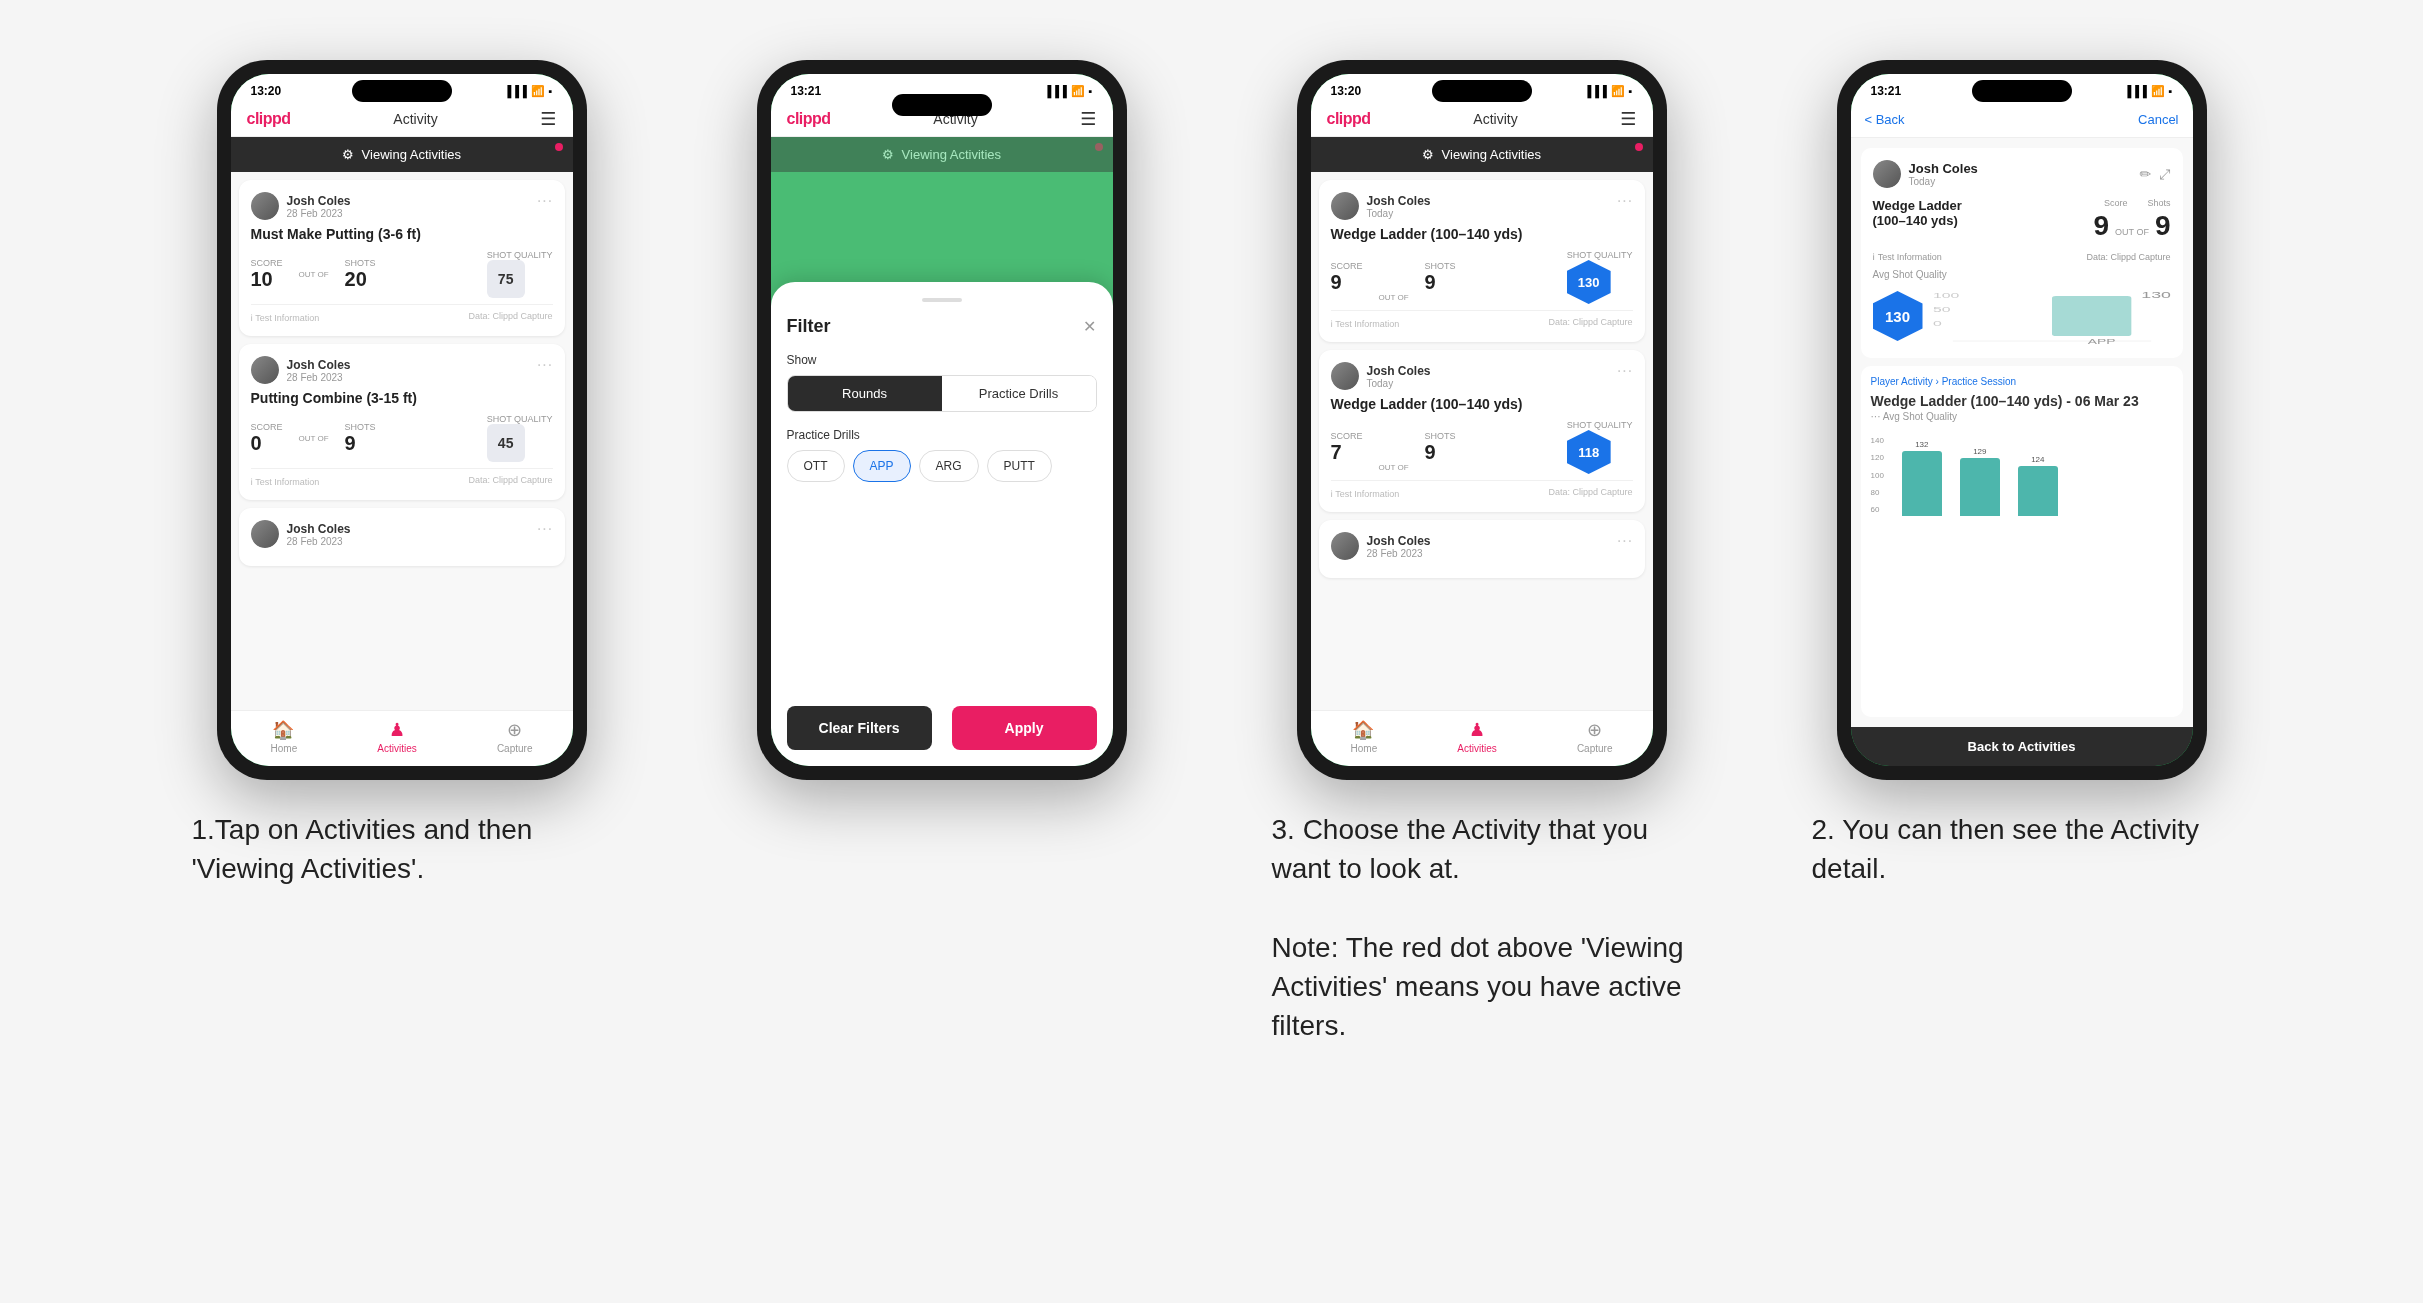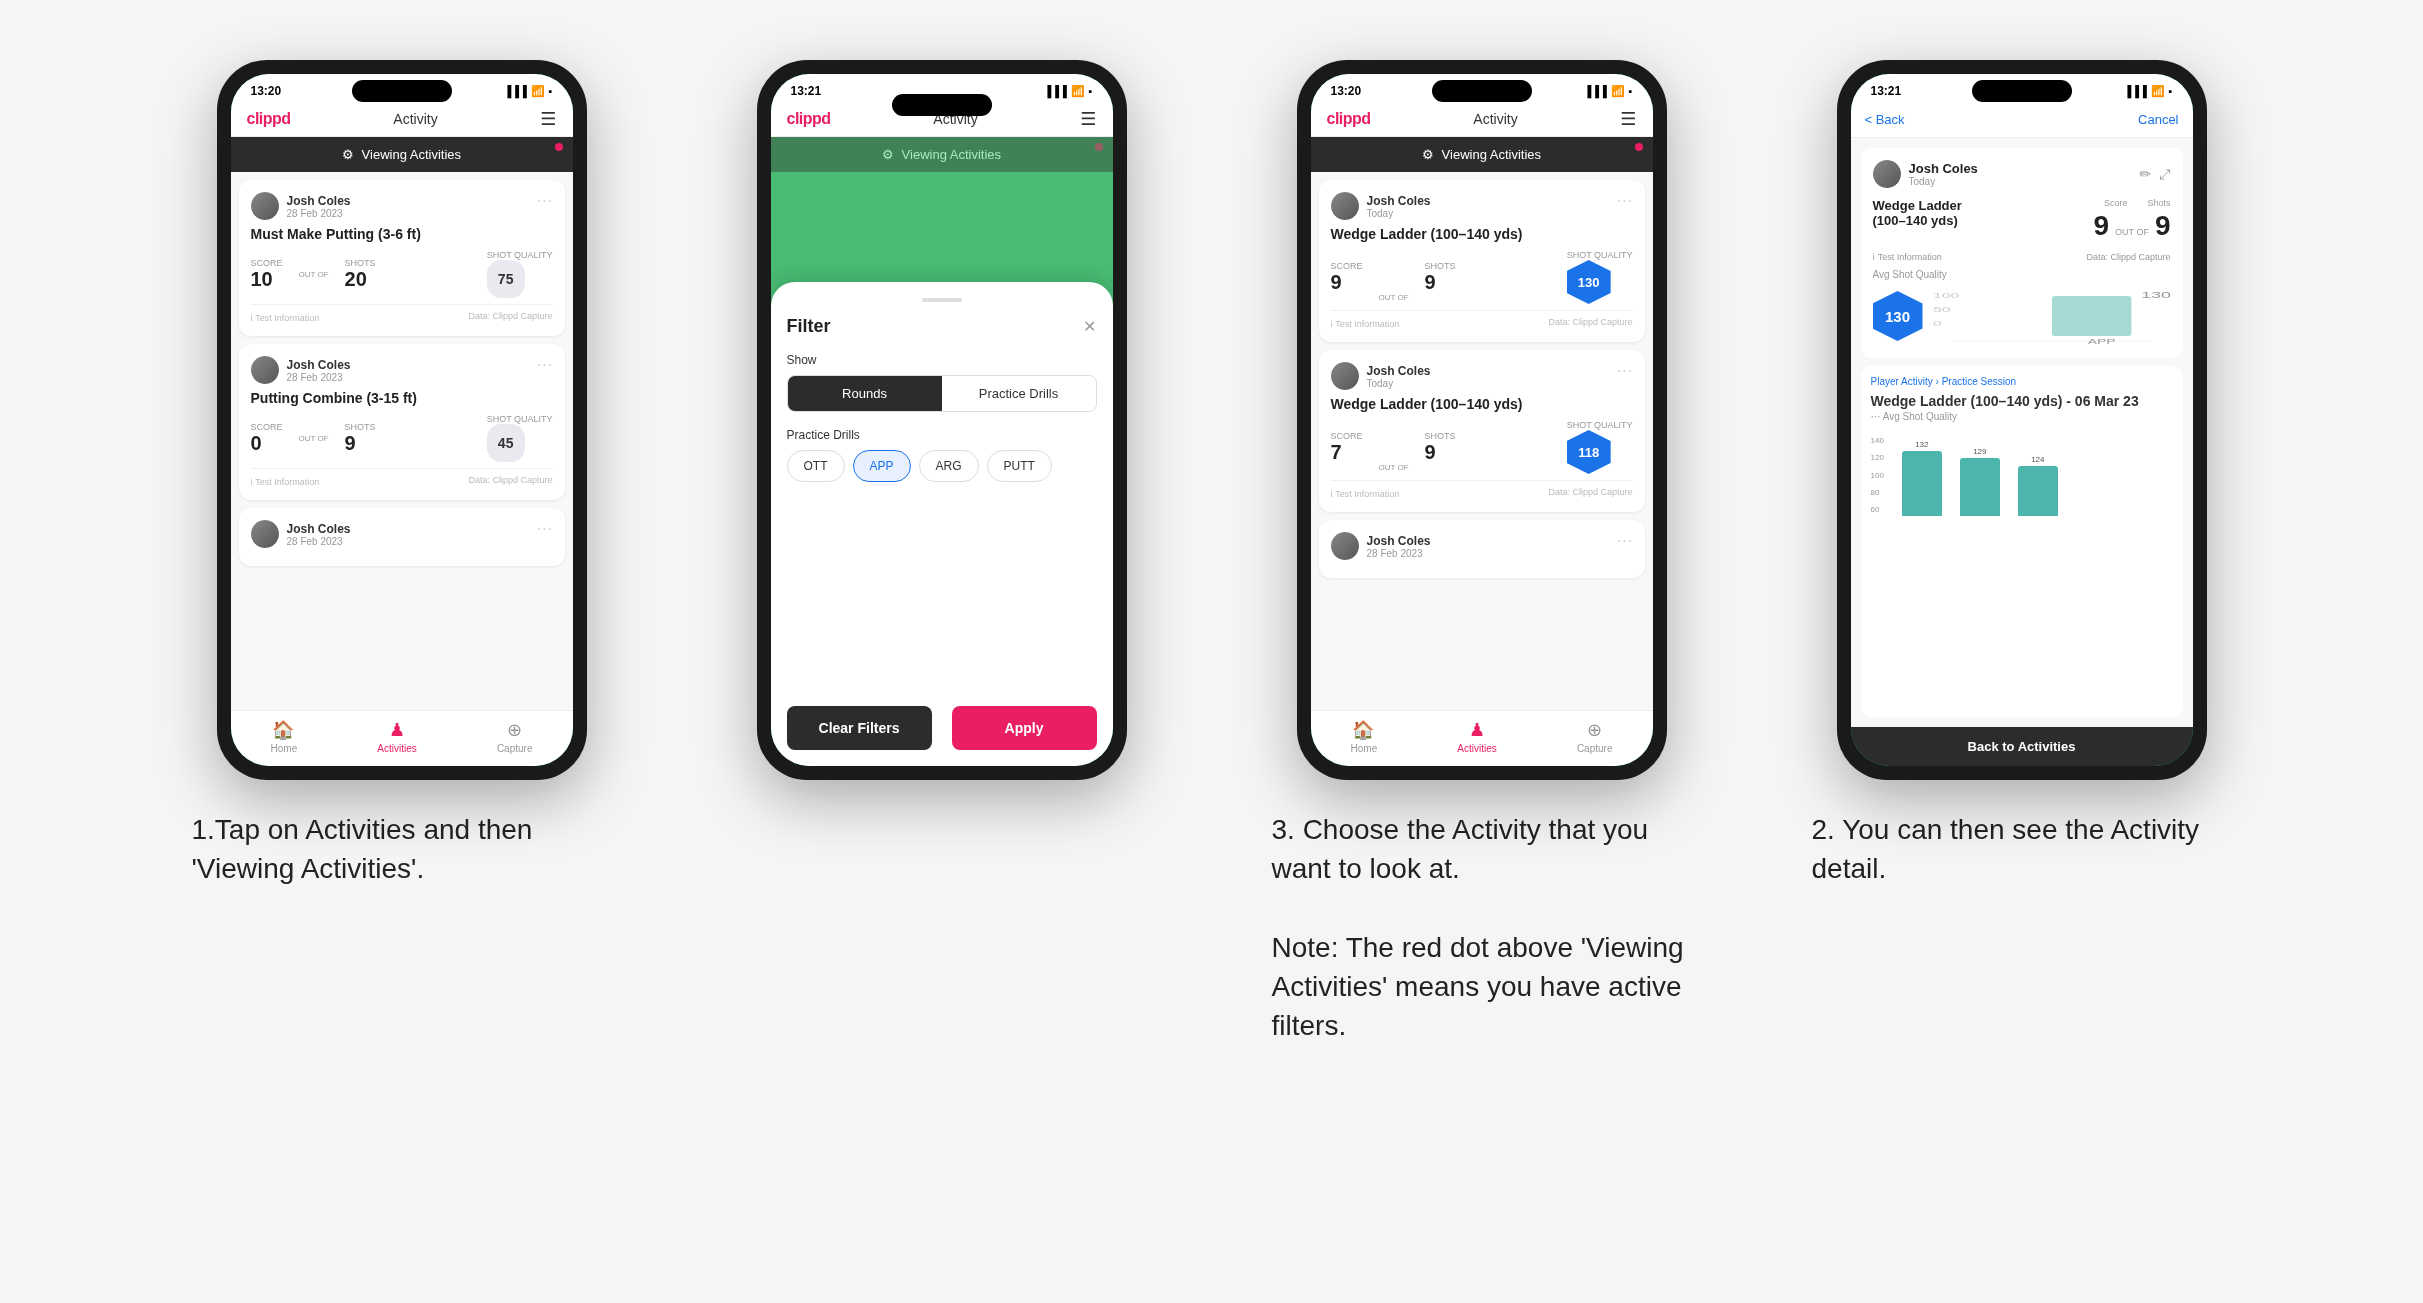--- a/index.html
+++ b/index.html
@@ -167,21 +167,21 @@
     }
     .stat-item { }
     .stat-label { font-size: 9px; color: #999; text-transform: uppercase; }
     .stat-value-row { display: flex; align-items: baseline; gap: 3px; }
     .stat-value { font-size: 20px; font-weight: 700; color: #222; }
     .stat-shots { font-size: 20px; font-weight: 700; color: #222; }
     .shot-quality-badge {
       width: 38px;
       height: 38px;
       background: #e8eaf0;
-      border-radius: 14px;
+      border-radius: 6px;
       display: flex;
       align-items: center;
       justify-content: center;
       font-size: 14px;
       font-weight: 700;
       color: #333;
     }
     .shot-quality-hex {
       width: 44px;
       height: 44px;

